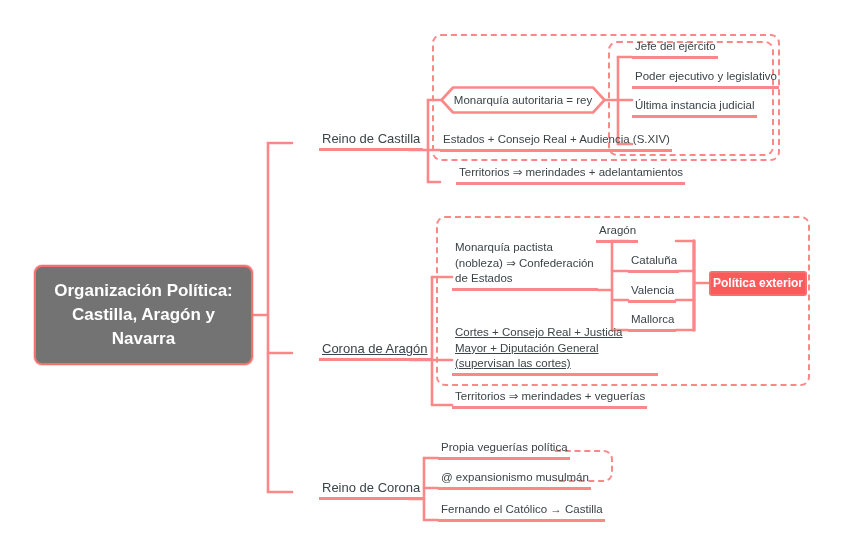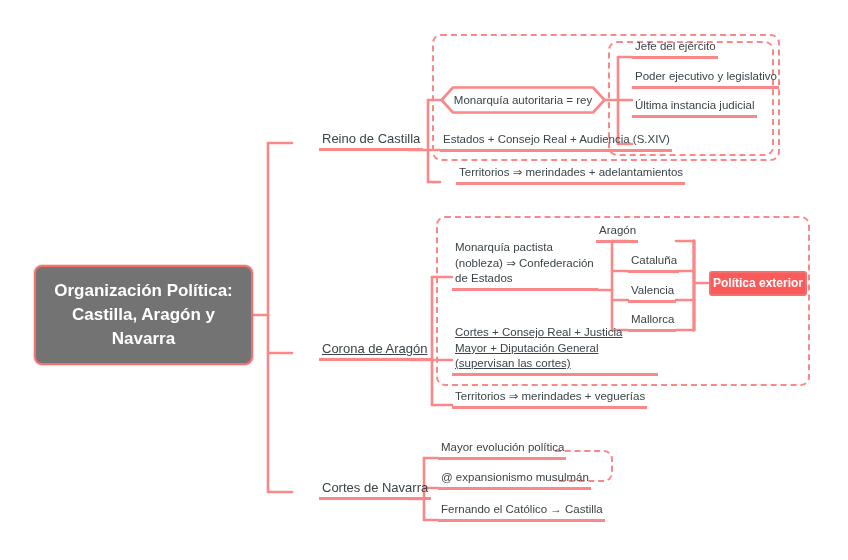--- a/index.html
+++ b/index.html
@@ -237,25 +237,25 @@
   </div>
 
   <div class="node leaf wrap" style="left:452px; top:343px; width:206px; height:33px;text-decoration:underline;">
     <span>Cortes + Consejo Real + Justicia Mayor + Diputación General (supervisan las cortes)</span>
   </div>
   <div class="node leaf" style="left:452px; top:392px; height:17px;">
     <span>Territorios ⇒ merindades + veguerías</span>
   </div>
 
   <div class="node branch-label" style="left:294px; top:480px; height:20px;">
-    <span>Cortes de Navarra</span>
+    <span>Reino de Corona</span>
   </div>
 
   <div class="node leaf" style="left:438px; top:443px; height:17px;">
-    <span>Mayor evolución política</span>
+    <span>Propia veguerías política</span>
   </div>
   <div class="node leaf" style="left:438px; top:473px; height:17px;">
     <span>@ expansionismo musulmán</span>
   </div>
   <div class="node leaf" style="left:438px; top:505px; height:17px;">
     <span>Fernando el Católico → Castilla</span>
   </div>
 
 </div>
 

